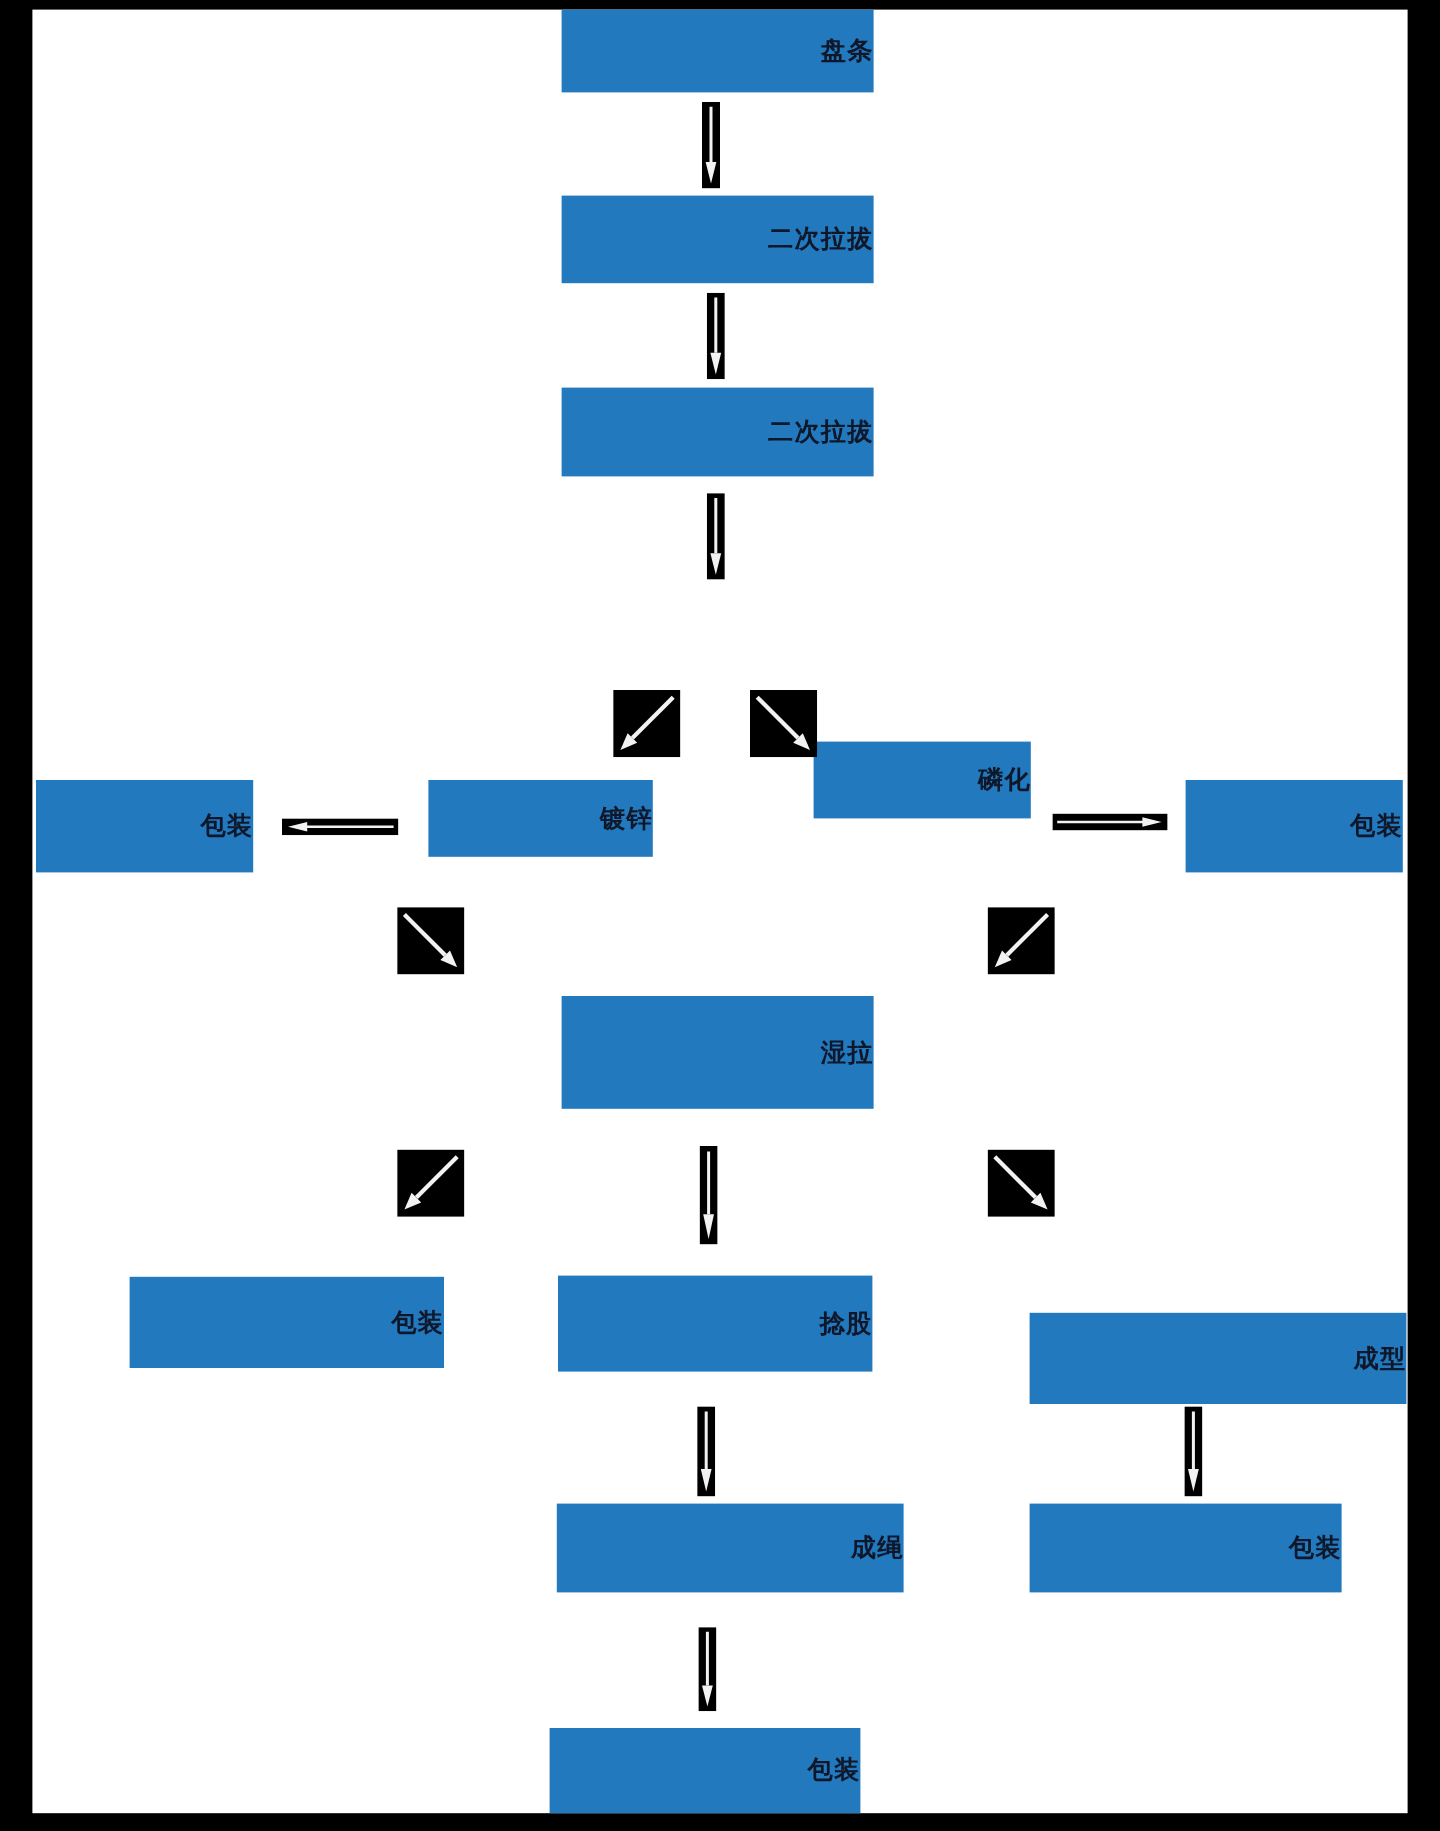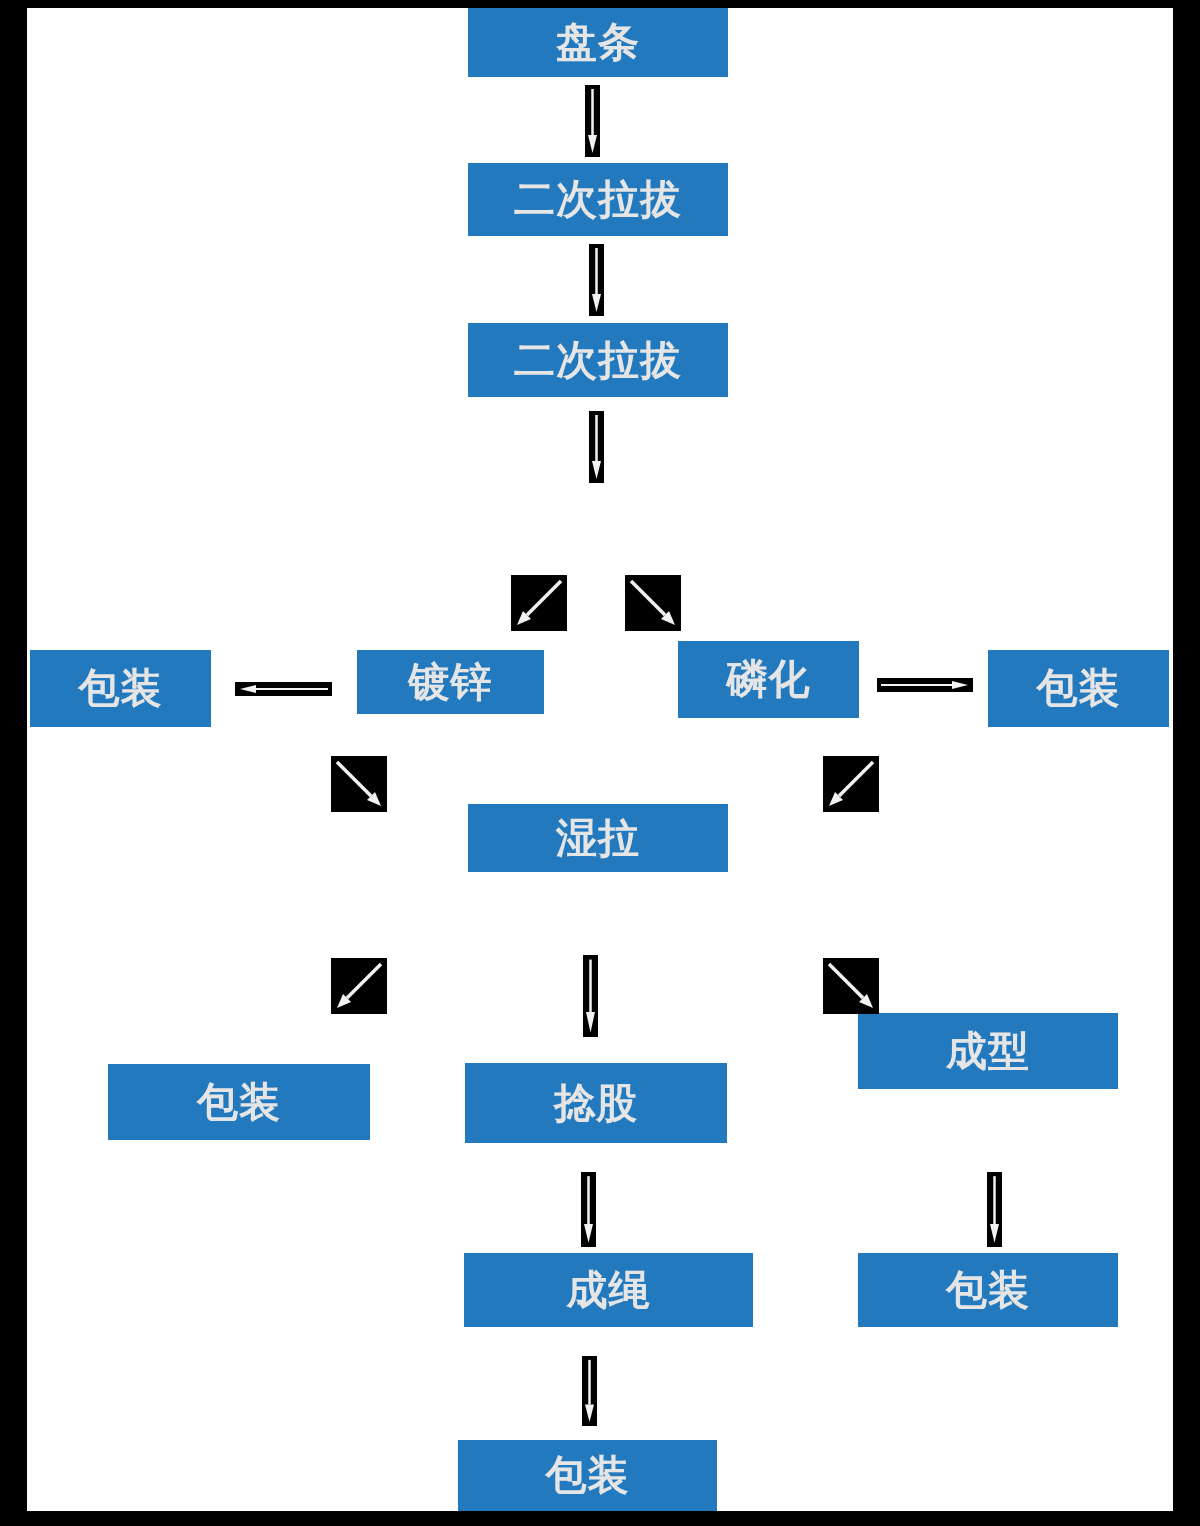--- a/index.html
+++ b/index.html
@@ -13,26 +13,26 @@
   }
   .canvas {
     position: absolute;
     left: 27px; top: 8px;
     width: 1146px; height: 1503px;
     background: #FFFFFF;
   }
   .node {
     position: absolute;
     background: #2379BE;
-    color: #e5e5e5;
+    color: #0f172a;
     display: flex;
     align-items: center;
-    justify-content: center;
+    justify-content: flex-end;
     font-weight: bold;
-    font-size: 41px;
+    font-size: 21px;
     line-height: 1;
     letter-spacing: 1px;
     user-select: none;
   }
   .arrow { position: absolute; display: block; }
 </style>
 </head>
 <body>
 
 <div class="screen">
@@ -52,41 +52,41 @@
 
 
   <div class="node" style="left:30px;top:650px;width:181px;height:77px">
     <span>包装</span>
   </div>
 
   <div class="node" style="left:357px;top:650px;width:187px;height:64px">
     <span>镀锌</span>
   </div>
 
-  <div class="node" style="left:678px;top:641px;width:181px;height:77px">
+  <div class="node" style="left:678px;top:618px;width:181px;height:64px">
     <span>磷化</span>
   </div>
 
   <div class="node" style="left:988px;top:650px;width:181px;height:77px">
     <span>包装</span>
   </div>
 
-  <div class="node" style="left:468px;top:804px;width:260px;height:68px">
+  <div class="node" style="left:468px;top:830px;width:260px;height:94px">
     <span>湿拉</span>
   </div>
 
   <div class="node" style="left:108px;top:1064px;width:262px;height:76px">
     <span>包装</span>
   </div>
 
   <div class="node" style="left:465px;top:1063px;width:262px;height:80px">
     <span>捻股</span>
   </div>
 
-  <div class="node" style="left:858px;top:1013px;width:260px;height:76px">
+  <div class="node" style="left:858px;top:1094px;width:314px;height:76px">
     <span>成型</span>
   </div>
 
   <div class="node" style="left:464px;top:1253px;width:289px;height:74px">
     <span>成绳</span>
   </div>
 
   <div class="node" style="left:858px;top:1253px;width:260px;height:74px">
     <span>包装</span>
   </div>

